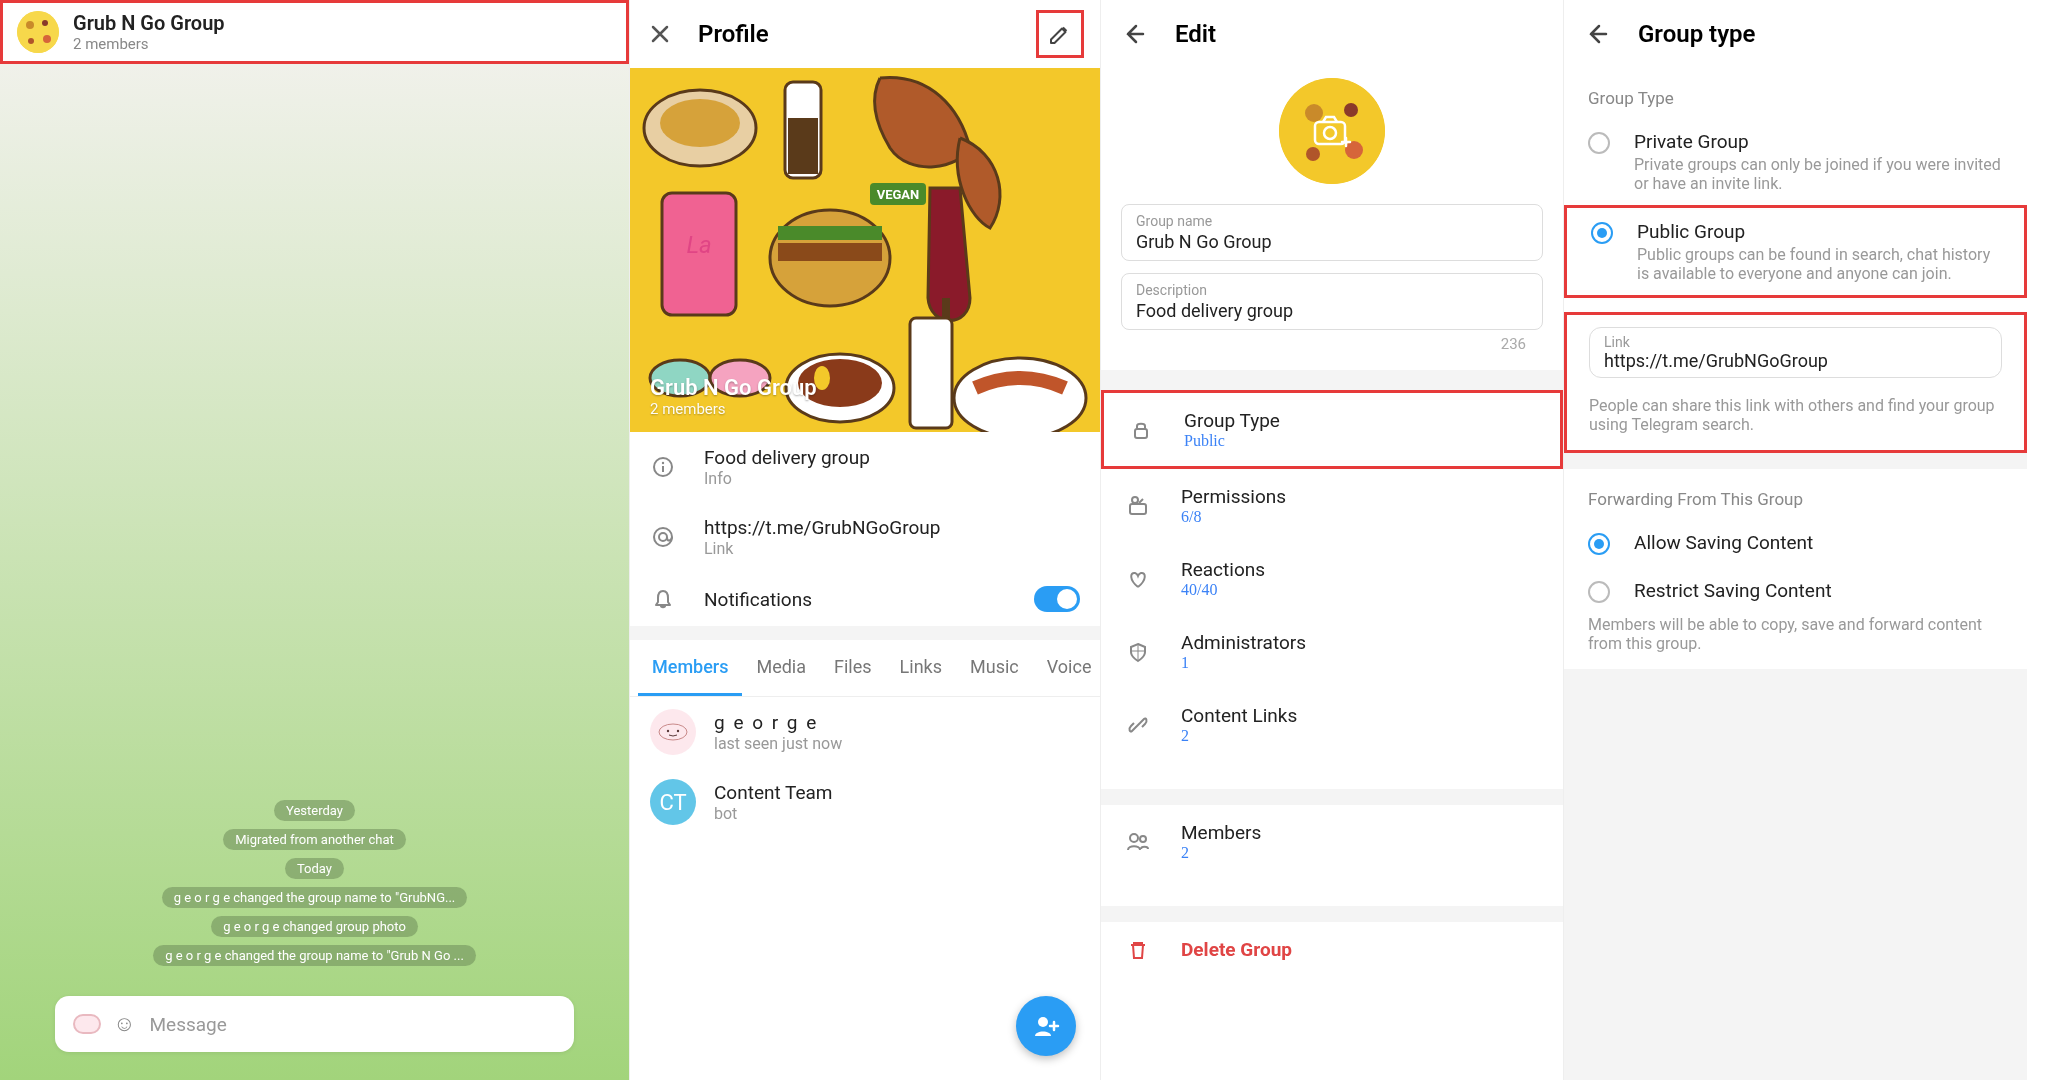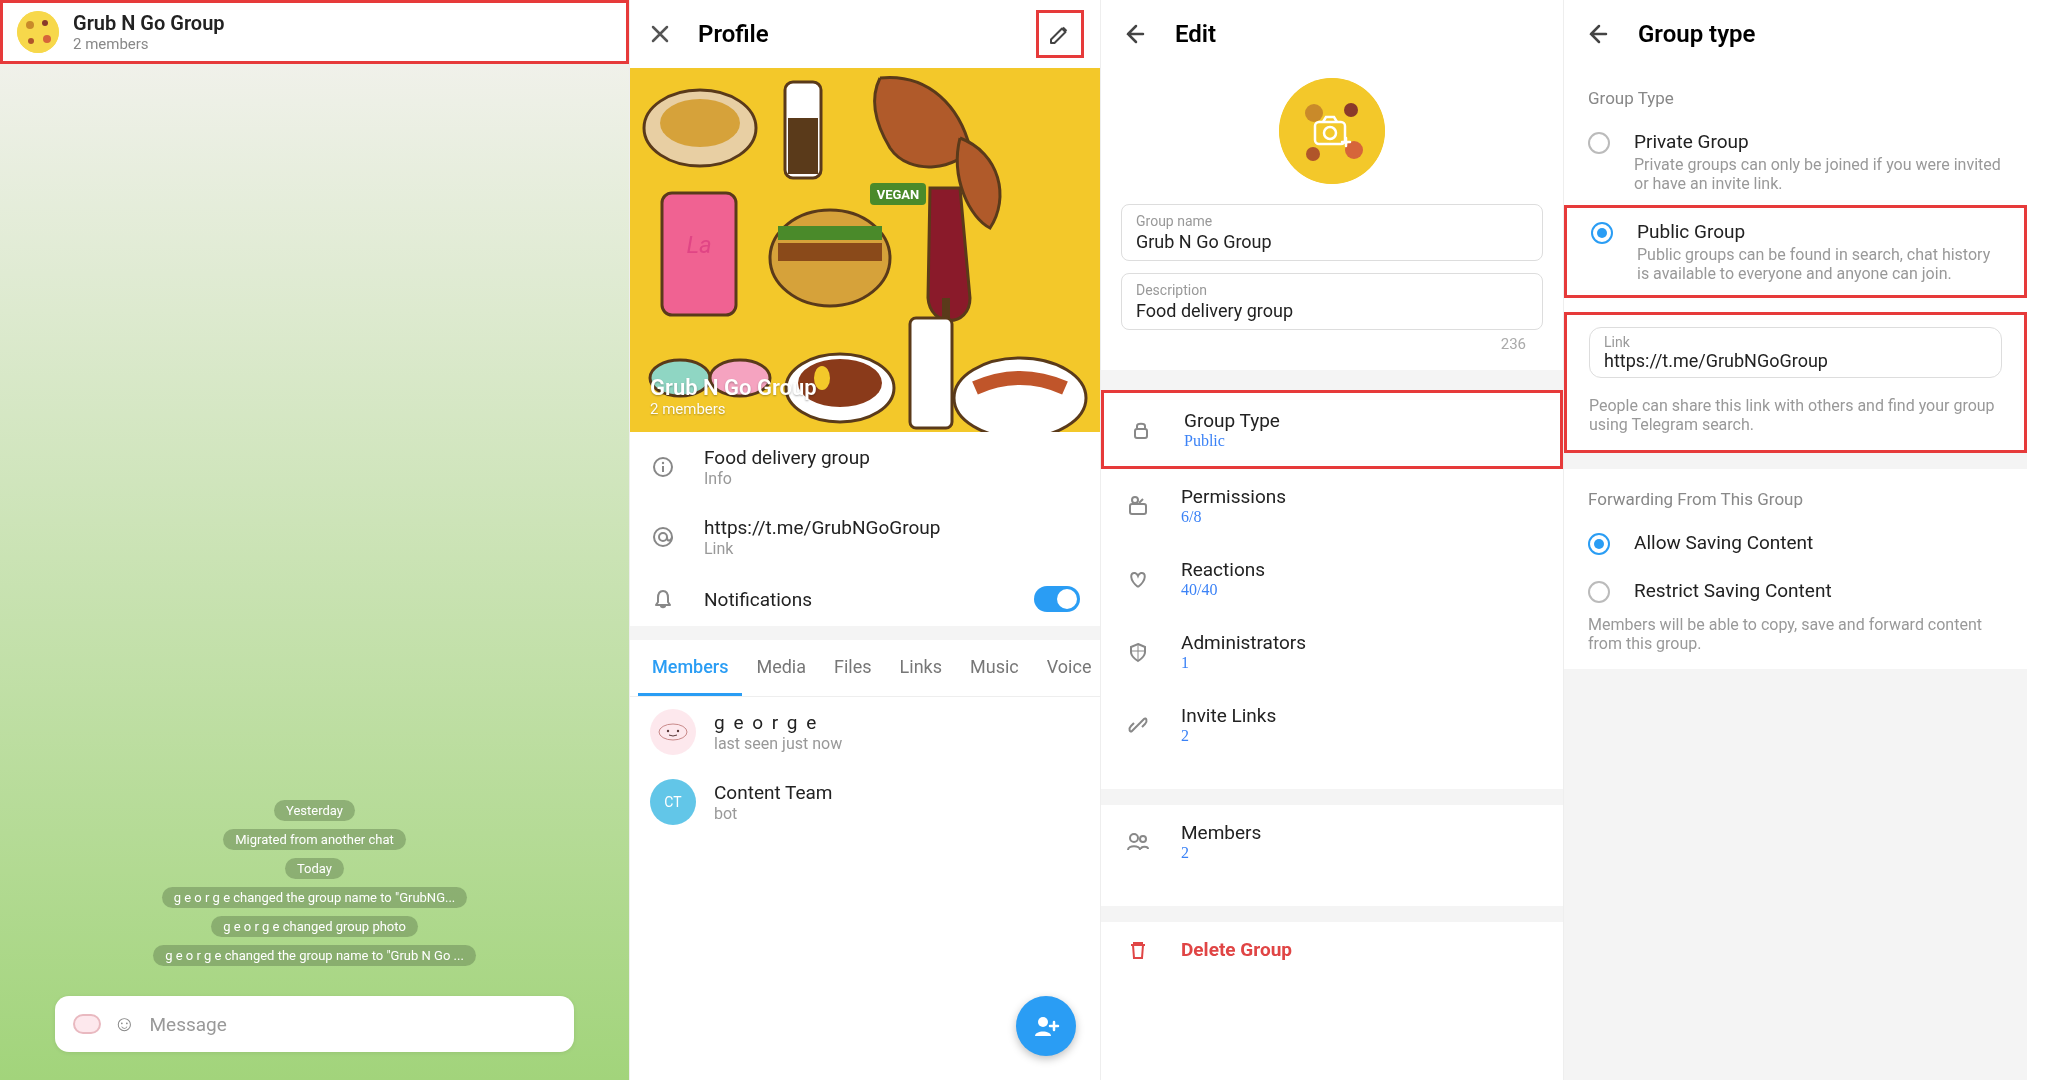--- a/index.html
+++ b/index.html
@@ -37,21 +37,21 @@
 .p2-row .txt .l1 { font-size:19px; color:#222;}
 .p2-row .txt .l2 { font-size:16px; color:#999;}
 .p2-row .spacer { flex:1;}
 .toggle { width:46px; height:26px; background:#2a9df4; border-radius:13px; position:relative;}
 .toggle::after { content:''; position:absolute; right:3px; top:3px; width:20px; height:20px; background:#fff; border-radius:50%;}
 .divider { height:14px; background:#f4f4f4;}
 .tabs { display:flex; padding: 0 8px; border-bottom:1px solid #eee;}
 .tab { padding: 16px 14px; font-size:18px; color:#777;}
 .tab.active { color:#2a9df4; border-bottom: 3px solid #2a9df4; font-weight:500;}
 .member-row { display:flex; align-items:center; padding: 12px 20px;}
-.member-avatar { width:46px; height:46px; border-radius:50%; margin-right:18px; display:flex; align-items:center; justify-content:center; color:#fff; font-size:14px;}
+.member-avatar { width:46px; height:46px; border-radius:50%; margin-right:18px; display:flex; align-items:center; justify-content:center; color:#fff; font-size:22px;}
 .member-name { font-size:19px; color:#222; letter-spacing: 2px;}
 .member-sub { font-size:16px; color:#999;}
 .fab { position:absolute; right:24px; bottom:24px; width:60px; height:60px; border-radius:50%; background:#2a9df4; display:flex; align-items:center; justify-content:center; color:#fff; box-shadow: 0 3px 8px rgba(0,0,0,0.25);}
 .food-illustration { position:absolute; inset:0; }
 
 
 .p3-header { height:68px; display:flex; align-items:center; padding: 0 20px;}
 .p3-header .back-ic { margin-right: 30px; color:#444;}
 .p3-header .title { font-size:24px; font-weight:600;}
 .p3-avatar-wrap { display:flex; justify-content:center; padding: 10px 0 20px;}
@@ -330,21 +330,21 @@
         <div class="l2">1</div>
       </div>
   </div>
   <div class="p3-row">
     <div class="ic">
         <svg width="22" height="22" viewBox="0 0 22 22">
           <path d="M9 13 L5 17 C3 19 1 15 4 12 L7 9 M13 9 L17 5 C19 3 21 7 18 10 L15 13 M8 14 L14 8" fill="none" stroke="#888" stroke-width="2"></path>
         </svg>
       </div>
     <div class="txt">
-        <div class="l1">Invite Links</div>
+        <div class="l1">Content Links</div>
         <div class="l2">2</div>
       </div>
   </div>
   <div class="p3-gap" style="height:16px"></div>
   <div class="p3-row">
     <div class="ic">
         <svg width="24" height="22" viewBox="0 0 24 22">
           <circle cx="8" cy="7" r="4" fill="none" stroke="#888" stroke-width="2"></circle>
           <path d="M2 19 C2 14 14 14 14 19" fill="none" stroke="#888" stroke-width="2"></path>
           <circle cx="17" cy="8" r="3" fill="none" stroke="#888" stroke-width="2"></circle>

